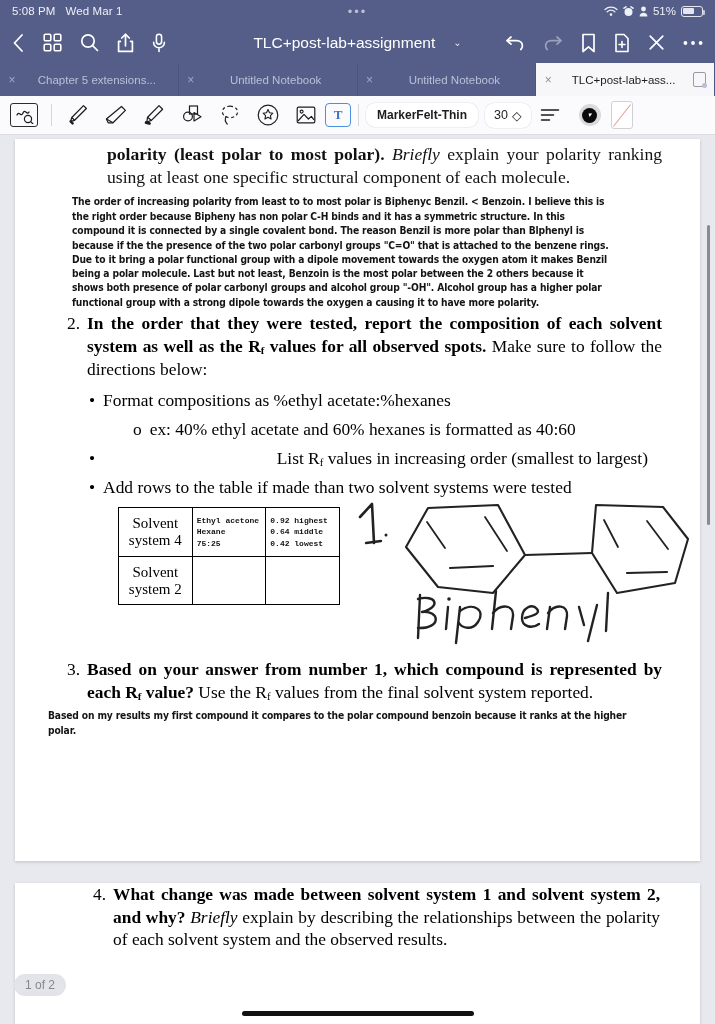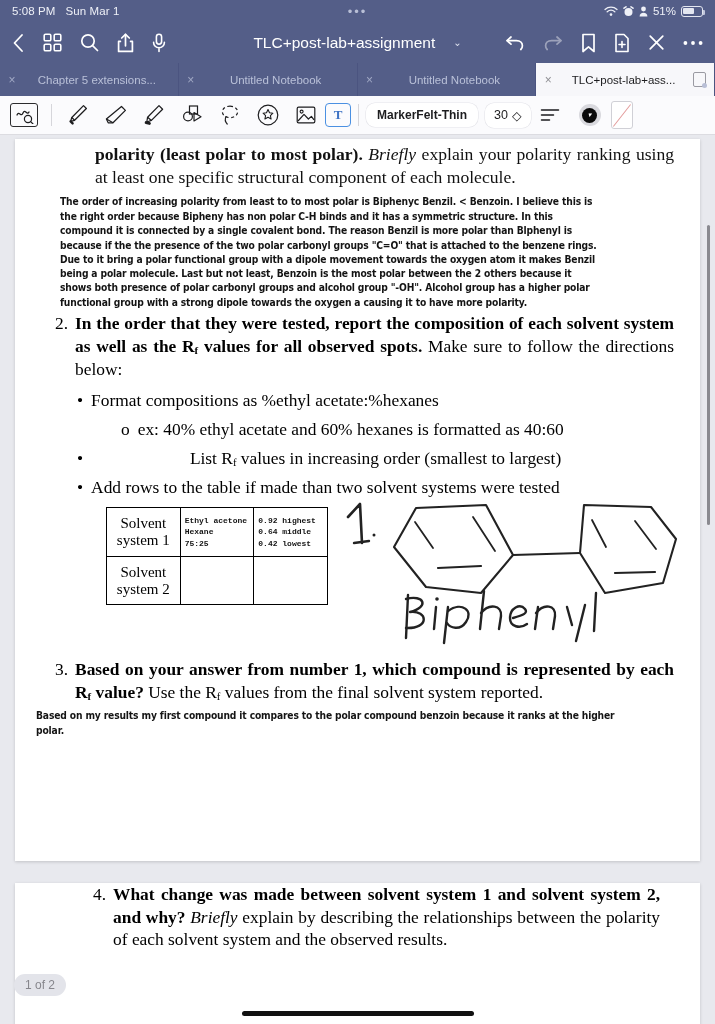--- a/index.html
+++ b/index.html
@@ -81,21 +81,21 @@
   .ruler { width: 22px; height: 28px; border: 1.2px solid #d0d0d6; border-radius: 3px;
            margin-left: 10px; position: relative; overflow: hidden; background: #fff; }
   .ruler::after { content:""; position:absolute; left:-4px; top:50%; width: 140%; height:1.1px;
                   background:#e39b9b; transform: rotate(-52deg); transform-origin: center; }
 
   
   .canvas { position: absolute; top: 135px; left: 0; right: 0; bottom: 0;
             background: #e8e9ee; overflow: hidden; }
   .page { background: #fff; margin: 4px 15px 0 15px; position: relative;
           box-shadow: 0 1px 3px rgba(0,0,0,.17); }
-  .page1 { height: 722px; padding: 0 18px; }
+  .page1 { height: 722px; padding: 0 30px; }
   .page2 { height: 165px; margin-top: 16px; padding: 0 18px; }
   .doc { color: #111; }
   .q { display: flex; gap: 7px; font-size: 17.4px; line-height: 1.30; }
   .qnum { font-family: "Liberation Serif", serif; flex: none; }
   .qbody { font-family: "Liberation Serif", serif; text-align: justify; flex: 1; }
   .qbody b { font-weight: bold; }
   .qbody i { font-style: italic; }
   .sub { font-size: .62em; vertical-align: -0.22em; }
 
   .hand { font-family: "DejaVu Sans", sans-serif; font-weight: 700; font-size: 9.2px;
@@ -128,21 +128,21 @@
              width: 232px; height: 5px; background: #111; border-radius: 3px; }
 </style>
 </head>
 <body>
 
 <div id="app">
 
   <div class="statusbar">
     <div class="sb-left">
       <span>5:08 PM</span>
-      <span>Sun Mar 1</span>
+      <span>Wed Mar 1</span>
     </div>
     <div class="sb-center">•••</div>
     <div class="sb-right">
       <span class="icon">
         <svg width="14" height="11" viewBox="0 0 14 11">
             <path d="M1 3.4a9 9 0 0 1 12 0" stroke="#eef0f7" stroke-width="1.4" fill="none" stroke-linecap="round"></path>
             <path d="M3.2 5.7a6 6 0 0 1 7.6 0" stroke="#eef0f7" stroke-width="1.4" fill="none" stroke-linecap="round"></path>
             <circle cx="7" cy="8.6" r="1.3" fill="#eef0f7"></circle>
           </svg>
       </span>
@@ -362,35 +362,35 @@
         <div class="blt">
           <span class="dot">•</span>
           <span class="btxt" style="text-align:left;">Format compositions as %ethyl acetate:%hexanes</span>
         </div>
         <div class="blt lvl2">
           <span class="dot">o</span>
           <span class="btxt" style="text-align:left;">ex: 40% ethyl acetate and 60% hexanes is formatted as 40:60</span>
         </div>
         <div class="blt">
           <span class="dot">•</span>
-          <span class="btxt" style="text-align:center;"><span>List R</span><span class="sub">f</span><span> values in increasing order (smallest to largest)</span></span>
+          <span class="btxt" style="text-align:right;"><span>List R</span><span class="sub">f</span><span> values in increasing order (smallest to largest)</span></span>
         </div>
         <div class="blt">
           <span class="dot">•</span>
           <span class="btxt" style="max-width:530px;">Add rows to the table if made than two solvent systems were tested</span>
         </div>
       </div>
 
       <div style="position:relative; margin-top:8px; height:145px;">
 
         <table class="tlc" style="position:absolute; left:73px; top:0; width:222px;">
           <tbody>
           <tr>
             <td>
-                  <div class="cell-order">Solvent system 1</div>
+                  <div class="cell-order">Solvent system 4</div>
                 </td>
             <td>
                   <div class="cell-hand" style="white-space:pre-line;">Ethyl acetone
 Hexane
 75:25</div>
                 </td>
             <td>
                   <div class="cell-hand" style="white-space:pre-line;">0.92 highest
 0.64 middle
 0.42 lowest</div>

